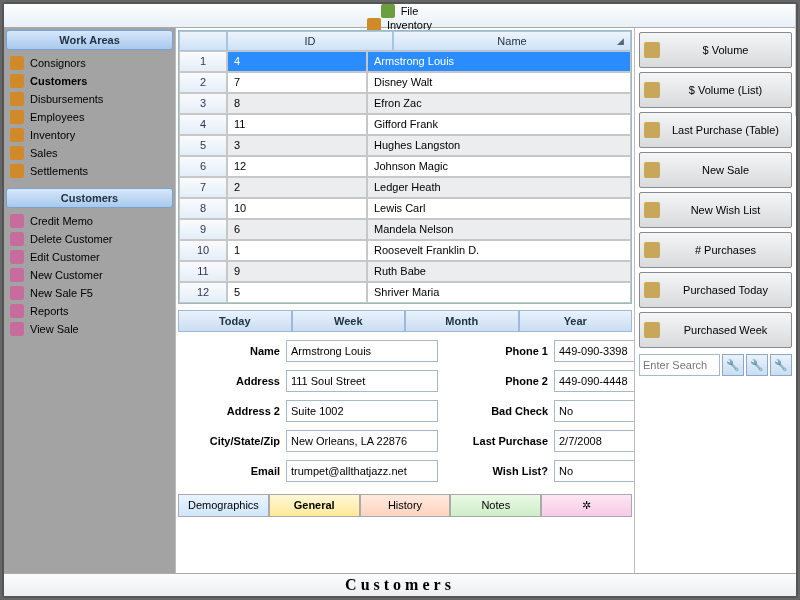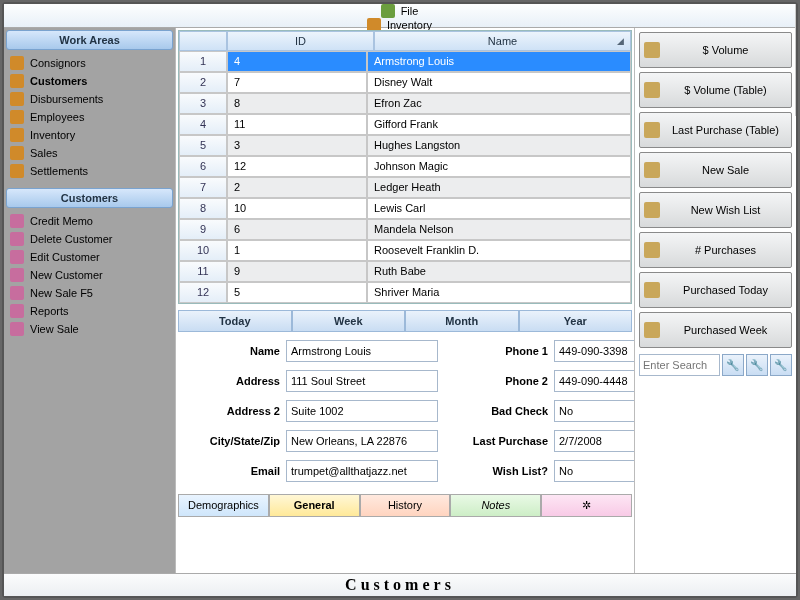--- a/index.html
+++ b/index.html
@@ -17,21 +17,21 @@
 .navlist { padding: 2px 4px 6px 4px; }
 .navitem { display: flex; align-items: center; gap: 6px; padding: 2px 2px; cursor: pointer; }
 .navitem.sel { font-weight: bold; }
 .navitem .nicon { width: 14px; height: 14px; border-radius: 2px; }
 
 .centercol { flex: 1; display: flex; flex-direction: column; overflow: hidden; }
 .grid { border: 1px solid #9bb; margin: 2px; }
 .gridhdr { display: flex; background: linear-gradient(to bottom, #eef5fc, #cde1f6); }
 .gridhdr .gh { border: 1px solid #a9c3e0; padding: 3px 4px; text-align: center; font-weight: normal; color: #234; }
 .gh-rownum { width: 48px; }
-.gh-id { width: 147px; }
+.gh-id { width: 166px; }
 .gh-name { flex: 1; position: relative; }
 .gh-name .sorticon { position: absolute; right: 6px; top: 4px; font-size: 9px; color: #567; }
 .gridbody { }
 .grow { display: flex; height: 21px; }
 .grow.even { background: #ecedee; }
 .grow.odd { background: #fff; }
 .grow.selrow .gc-id, .grow.selrow .gc-name { background: #2a8cff; color: #fff; }
 .grow .gc { border: 1px solid #c7c7c7; padding: 3px 6px; overflow: hidden; white-space: nowrap; }
 .gc-rownum { width: 48px; text-align: center; background: linear-gradient(to bottom, #f9fbfd, #e4eef8); color: #335; }
 .gc-id { width: 140px; }
@@ -44,21 +44,21 @@
 .detcol { flex: 1; }
 .frow { display: flex; align-items: center; margin-bottom: 8px; }
 .flabel { width: 100px; text-align: right; font-weight: bold; margin-right: 6px; }
 .finput { flex: 1; border: 1px solid #a7b8cc; padding: 3px 4px; height: 22px; background: #fff; }
 
 .bottomtabs { display: flex; margin: 2px; }
 .bottomtabs .bt { flex: 1; text-align: center; padding: 4px 0; border: 1px solid #aaa; cursor: pointer; }
 .bt-demo { background: linear-gradient(to bottom, #e9f4ff, #cfe6fb); }
 .bt-gen { background: linear-gradient(to bottom, #fff7d6, #ffe999); font-weight: bold; }
 .bt-hist { background: linear-gradient(to bottom, #ffe9df, #ffd4bf); }
-.bt-notes { background: linear-gradient(to bottom, #e9f9e6, #cdeec6); font-style: italic; }
+.bt-notes { background: linear-gradient(to bottom, #e9f9e6, #cdeec6); }
 .bt-extra { background: linear-gradient(to bottom, #fde6f4, #f8cae6); }
 
 .rightcol { width: 162px; border-left: 1px solid #bbb; padding: 4px; display: flex; flex-direction: column; gap: 4px; }
 .rbtn { display: flex; align-items: center; height: 36px; background: linear-gradient(to bottom, #f4f5f6, #d8dadb); border: 1px solid #8a8a8a; border-radius: 2px; cursor: pointer; padding: 0 4px; }
 .rbtn .ricon { width: 16px; height: 16px; margin-right: 4px; }
 .rbtn .rlabel { flex: 1; text-align: center; }
 .searchrow { display: flex; gap: 2px; align-items: flex-end; margin-top: 2px; }
 .searchrow input { flex: 1; border: 1px solid #a7b8cc; padding: 3px 3px; height: 22px; width: 70px; }
 .sqbtn { width: 22px; height: 22px; background: linear-gradient(to bottom, #eaf2fb, #c9ddf3); border: 1px solid #8ba8c8; cursor: pointer; display:flex; align-items:center; justify-content:center; }
 
@@ -301,21 +301,21 @@
     </div>
 
     <div class="rightcol">
       <div id="rbtns" style="display:flex;flex-direction:column;gap:4px">
           <div class="rbtn">
             <span class="ricon" style="background:#c9a75a;border-radius:2px"></span>
             <span class="rlabel">$ Volume</span>
           </div>
           <div class="rbtn">
             <span class="ricon" style="background:#c9a75a;border-radius:2px"></span>
-            <span class="rlabel">$ Volume (Table)</span>
+            <span class="rlabel">$ Volume (List)</span>
           </div>
           <div class="rbtn">
             <span class="ricon" style="background:#c9a75a;border-radius:2px"></span>
             <span class="rlabel">Last Purchase (Table)</span>
           </div>
           <div class="rbtn">
             <span class="ricon" style="background:#c9a75a;border-radius:2px"></span>
             <span class="rlabel">New Sale</span>
           </div>
           <div class="rbtn">

